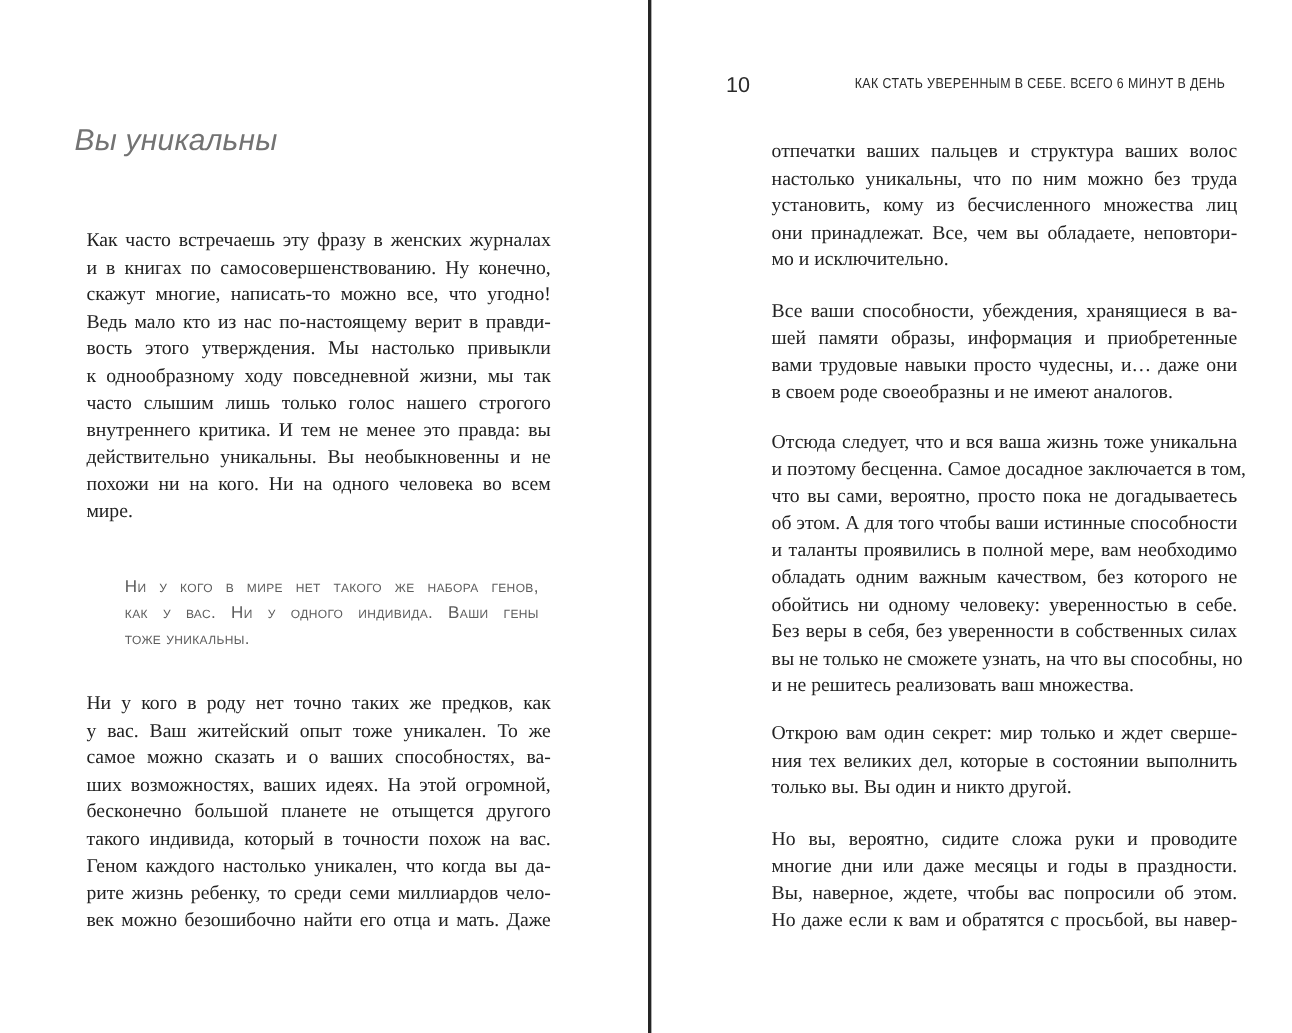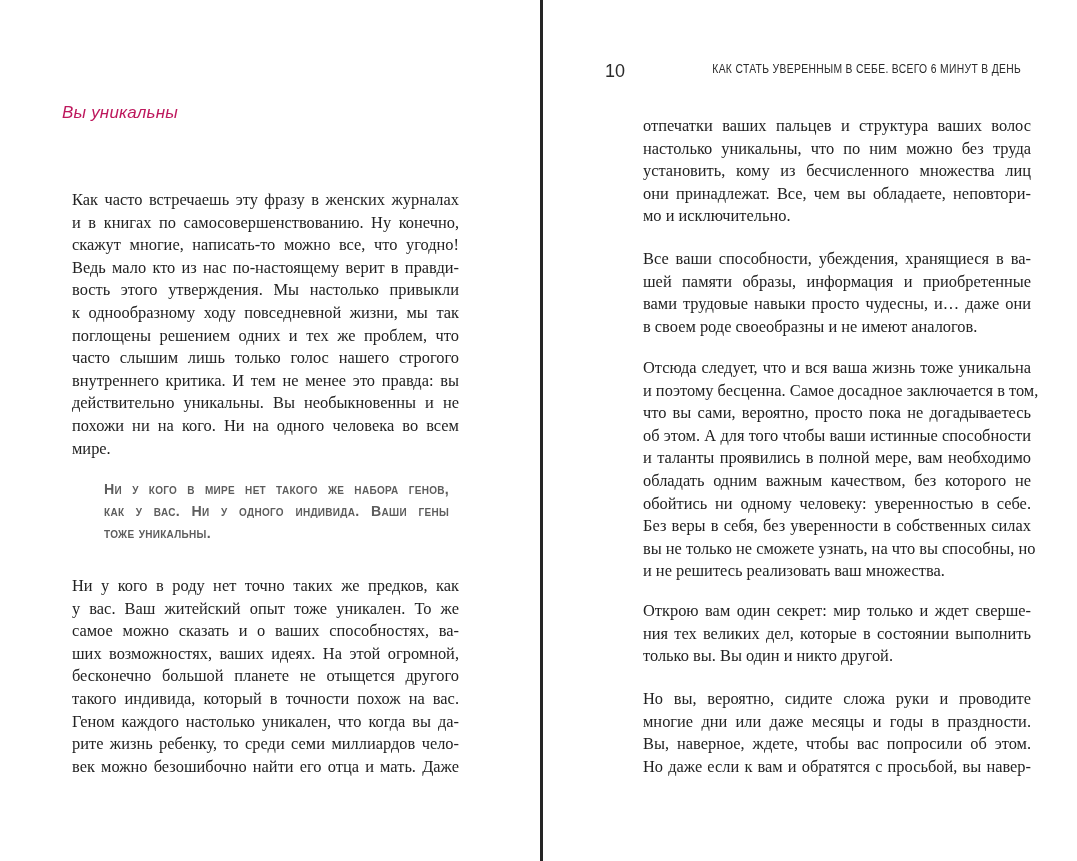--- a/index.html
+++ b/index.html
@@ -32,22 +32,22 @@
     background: #252525;
   }
   .chapter-title {
     position: absolute;
     left: 62px;
     top: 103px;
     margin: 0;
     font-family: "Liberation Sans", "DejaVu Sans", sans-serif;
     font-style: italic;
     font-weight: normal;
-    font-size: 17px;
-    color: #be185d;
+    font-size: 25px;
+    color: #737373;
     letter-spacing: 0.2px;
   }
   .para {
     position: absolute;
     margin: 10px;
     font-family: "Liberation Serif", "DejaVu Serif", serif;
     font-size: 16.4px;
     line-height: 22.6px;
     color: #222;
   }
@@ -63,21 +63,21 @@
   .left-col { left: 62px; width: 387px; }
   .right-col { left: 633px; width: 388px; }
   .quote {
     position: absolute;
     left: 104px;
     top: 478px;
     width: 345px;
     margin: 0;
     font-family: "Liberation Sans", "DejaVu Sans", sans-serif;
     font-variant: small-caps;
-    font-weight: bold;
+    font-weight: normal;
     font-size: 14.2px;
     line-height: 22px;
     color: #5d5d5d;
     letter-spacing: 0.3px;
   }
   .quote .ln { display: block; white-space: nowrap; text-align: justify; text-align-last: justify; }
   .quote .ln.last { text-align-last: left; }
   .running-head {
     position: absolute;
     top: 61px;
@@ -111,21 +111,20 @@
 <div class="page page-left">
   <h1 class="chapter-title">Вы уникальны</h1>
 
   <p class="para left-col" style="top:179px;">
     <span class="ln">Как часто встречаешь эту фразу в женских журналах</span>
     <span class="ln">и в книгах по самосовершенствованию. Ну конечно,</span>
     <span class="ln">скажут многие, написать-то можно все, что угодно!</span>
     <span class="ln">Ведь мало кто из нас по-настоящему верит в правди-</span>
     <span class="ln">вость этого утверждения. Мы настолько привыкли</span>
     <span class="ln">к однообразному ходу повседневной жизни, мы так</span>
-    <span class="ln">поглощены решением одних и тех же проблем, что</span>
     <span class="ln">часто слышим лишь только голос нашего строгого</span>
     <span class="ln">внутреннего критика. И тем не менее это правда: вы</span>
     <span class="ln">действительно уникальны. Вы необыкновенны и не</span>
     <span class="ln">похожи ни на кого. Ни на одного человека во всем</span>
     <span class="ln last">мире.</span>
   </p>
 
   <blockquote class="quote">
     <span class="ln">Ни у кого в мире нет такого же набора генов,</span>
     <span class="ln">как у вас. Ни у одного индивида. Ваши гены</span>

